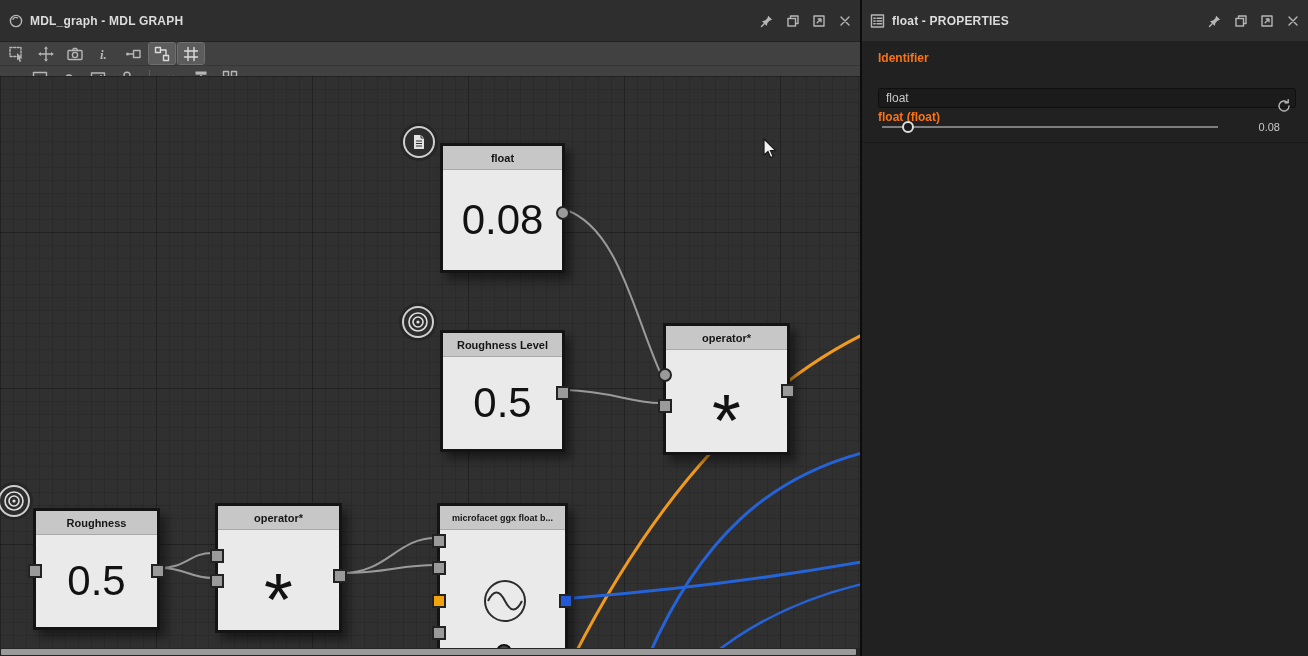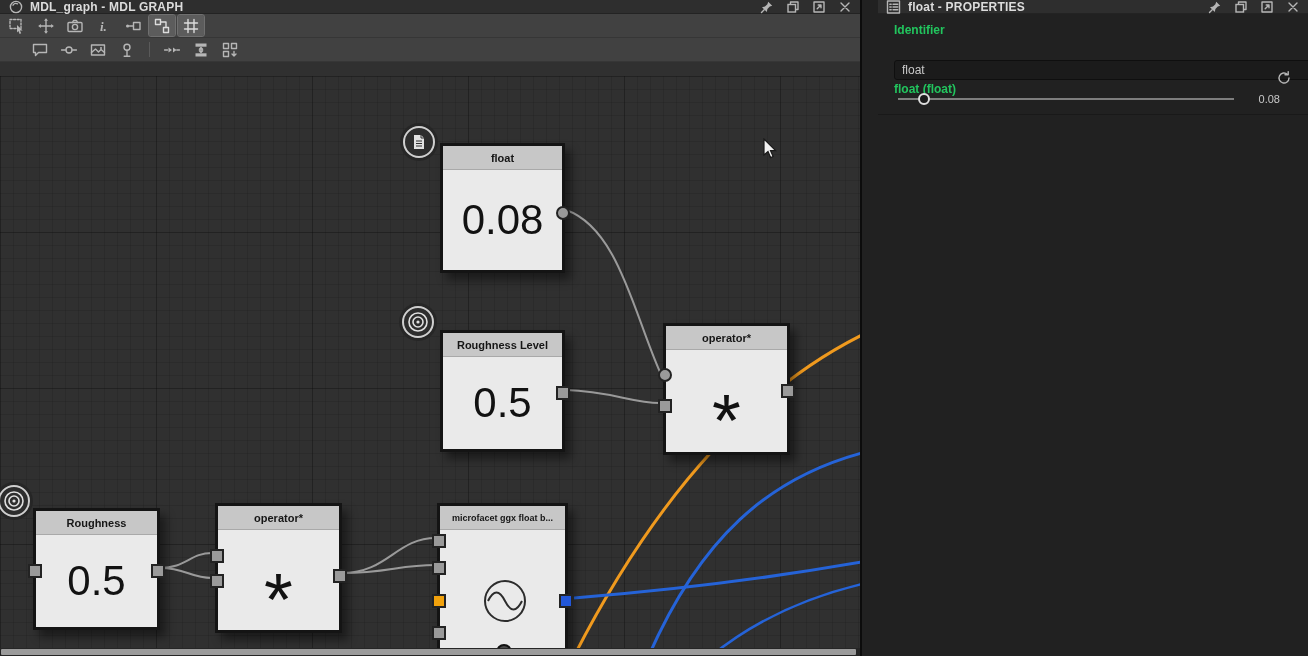--- a/index.html
+++ b/index.html
@@ -3,25 +3,25 @@
 <meta charset="utf-8">
 <style>
   * { margin:0; padding:0; box-sizing:border-box; }
   html,body { width:1308px; height:656px; overflow:hidden; background:#1a1a1a;
               font-family:"Liberation Sans", sans-serif; }
   .app { position:relative; width:1308px; height:656px; }
 
   
   .panel { position:absolute; top:0; height:656px; }
   .panel.left  { left:0; width:860px; background:#303030; }
-  .panel.right { left:862px; width:446px; background:#212121;padding-left:16px; }
+  .panel.right { left:862px; width:446px; background:#212121; }
   .panel-divider { position:absolute; top:0; left:860px; width:2px; height:656px; background:#0c0c0c; }
 
   
-  .titlebar { position:relative; height:14px; background:#2e2e2e; border-bottom:1px solid #232323;
+  .titlebar { position:relative; height:42px; background:#2e2e2e; border-bottom:1px solid #232323;
               display:flex; align-items:center; padding:0 6px; }
   .titlebar .tb-icon { width:16px; height:16px; margin:0 6px 0 2px; flex:0 0 auto; }
   .titlebar .tb-title { font-size:12px; font-weight:bold; color:#dcdcdc; letter-spacing:.2px;
                         white-space:nowrap; flex:1 1 auto; }
   .winbtns { display:flex; align-items:center; gap:11px; margin-right:2px; }
   .winbtn { width:15px; height:15px; display:flex; align-items:center; justify-content:center; cursor:default; }
 
   
   .toolbar { height:24px; background:#414141; border-bottom:1px solid #363636;
              display:flex; align-items:center; padding-left:4px; gap:3px; }
@@ -65,21 +65,21 @@
   .sine-icon { position:absolute; left:41px; top:71px; }
 
   .cursor { position:absolute; z-index:20; }
 
   
   .hscroll { position:absolute; left:0; bottom:0; width:860px; height:8px; background:#262626; z-index:30; }
   .hscroll-thumb { position:absolute; left:1px; top:1px; width:855px; height:6px; background:#9b9b9b; border-radius:1px; }
 
   
   .props-body { position:relative; height:629px; background:#212121; }
-  .prop-label { position:absolute; left:16px; font-size:12px; font-weight:bold; color:#22c55e; }
+  .prop-label { position:absolute; left:16px; font-size:12px; font-weight:bold; color:#f97316; }
   .id-input { position:absolute; left:16px; top:46px; width:418px; height:20px;
               background:#1b1b1b; border:1px solid #0f0f0f; border-radius:3px;
               color:#c8c8c8; font-size:12px; padding:0 7px; font-family:"Liberation Sans", sans-serif; outline:none; }
   .reset-btn { position:absolute; right:16px; top:56px; width:16px; height:16px; }
   .slider-track { position:absolute; left:20px; top:84px; width:336px; height:2px; background:#7e7e7e; }
   .slider-knob { position:absolute; left:40px; top:79px; width:12px; height:12px; border-radius:50%;
                  background:#1b1b1b; border:2px solid #dedede; }
   .slider-value { position:absolute; right:28px; top:79px; font-size:11px; color:#c8c8c8; }
   .props-hr { position:absolute; left:0; top:100px; width:446px; height:1px; background:#191919; }
 

